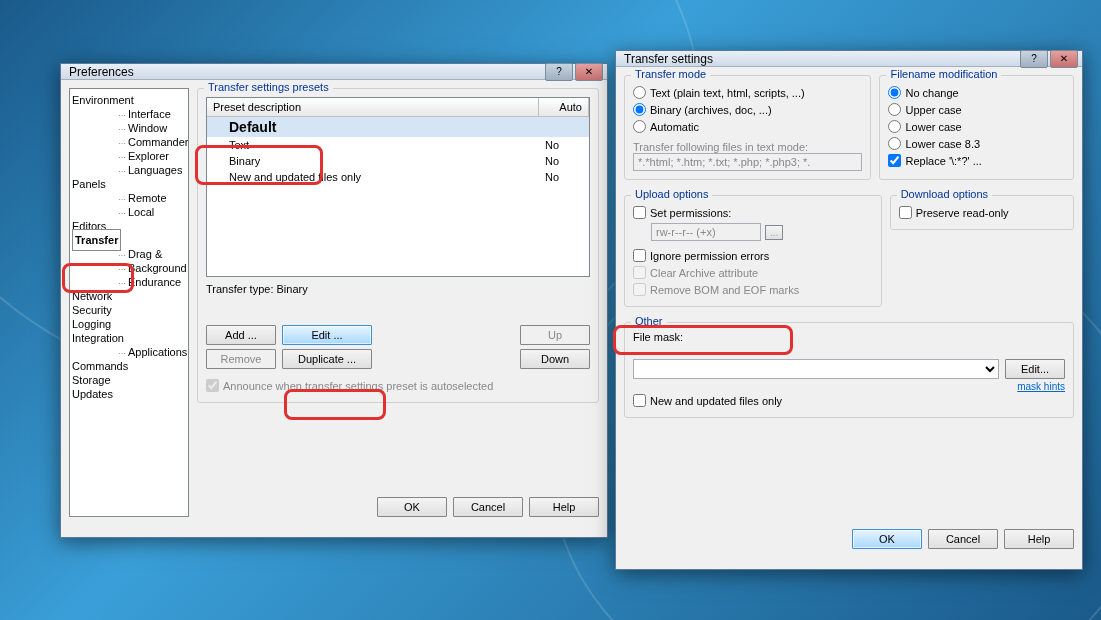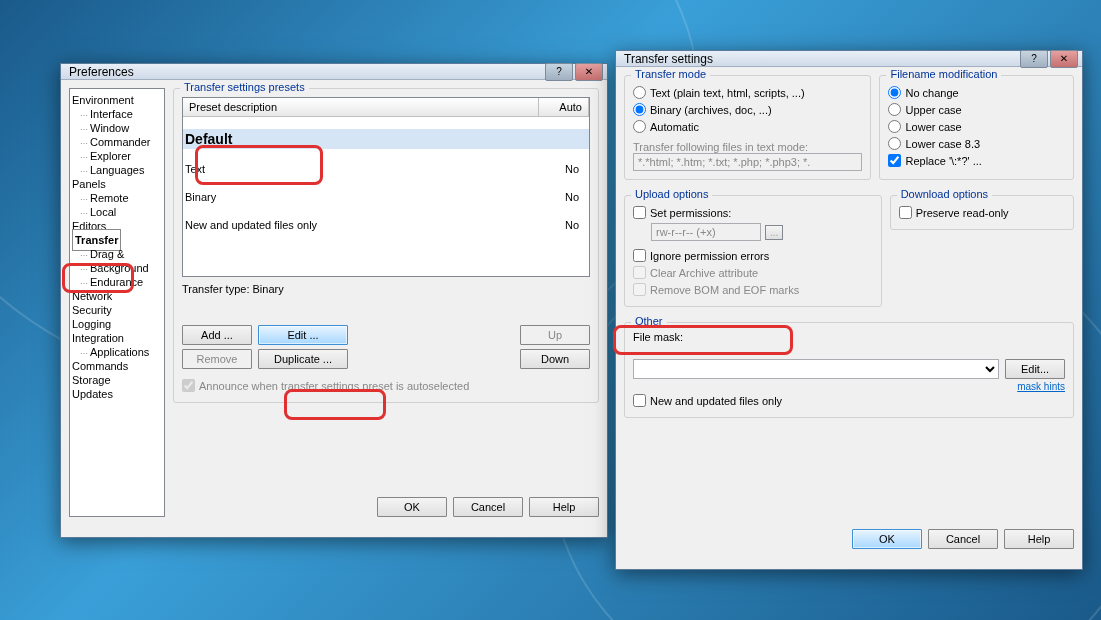--- a/index.html
+++ b/index.html
@@ -9,31 +9,31 @@
 .curve2 { width: 600px; height: 500px; bottom: -100px; right: -50px; }
 .dialog { position: absolute; background: #f0f0f0; border: 1px solid #5a7a9a; box-shadow: 0 4px 20px rgba(0,0,0,0.5); }
 .dialog-prefs { left: 60px; top: 63px; width: 548px; height: 475px; }
 .dialog-transfer { left: 615px; top: 50px; width: 468px; height: 520px; }
 .titlebar { height: 16px; background: linear-gradient(180deg, #e8eff7 0%, #d0dae8 100%); border-bottom: 1px solid #a0b0c0; display: flex; align-items: center; padding: 0 4px 0 8px; }
 .titlebar-title { flex: 1; color: #000; font-size: 12px; }
 .titlebar-btns { display: flex; gap: 2px; }
 .titlebar-btn { width: 28px; height: 18px; background: linear-gradient(180deg, #c8d4e0, #a0b0c0); border: 1px solid #7a8a9a; border-radius: 2px; display: flex; align-items: center; justify-content: center; font-size: 10px; cursor: pointer; }
 .titlebar-btn.close { background: linear-gradient(180deg, #e6a0a0, #c47070); }
 .dialog-body { padding: 8px; display: flex; gap: 8px; height: calc(100% - 28px); }
-.tree-panel { width: 96px; border: 1px solid #828790; background: #fff; padding: 4px 0; overflow: hidden; }
+.tree-panel { width: 120px; border: 1px solid #828790; background: #fff; padding: 4px 0; overflow: hidden; }
 .tree-item { padding: 1px 2px; white-space: nowrap; cursor: pointer; }
-.tree-item.child { padding-left: 10px; position: relative; }
+.tree-item.child { padding-left: 20px; position: relative; margin-left: 28px; }
 .tree-item.child::before { content: "⋯"; color: #888; margin-right: 2px; font-size: 8px; }
 .main-panel { flex: 1; display: flex; flex-direction: column; gap: 23px; }
 .groupbox { border: 1px solid #d0d0d0; border-radius: 3px; padding: 8px; margin-bottom: 6px; position: relative; }
 .groupbox-title { position: absolute; top: -8px; left: 6px; background: #f0f0f0; padding: 0 4px; color: #003399; font-size: 11px; }
 .preset-list { border: 1px solid #828790; background: #fff; height: 180px; }
 .preset-header { display: flex; background: linear-gradient(180deg, #fff, #e8e8e8); border-bottom: 1px solid #c0c0c0; }
 .preset-header > div { padding: 3px 6px; border-right: 1px solid #c0c0c0; }
-.preset-row { display: flex; padding: 2px 2px; margin-top: 12px; }
+.preset-row { display: flex; padding: 2px 22px; }
 .preset-row.selected { background: #d5e5f5; }
 .col-desc { flex: 1; }
 .col-auto { width: 50px; text-align: right; padding-right: 8px; }
 .btn { background: linear-gradient(180deg, #f4f4f4, #e0e0e0); border: 1px solid #858585; border-radius: 1px; padding: 3px 10px; min-width: 70px; cursor: pointer; text-align: center; }
 .btn.default-btn { background: linear-gradient(180deg, #e8f4ff, #a8d8ff); border: 1px solid #3d8fd8; box-shadow: inset 0 0 0 1px rgba(255,255,255,0.6); }
 .btn.disabled { color: #888; background: #f0f0f0; }
 .btn-row { display: flex; gap: 6px; margin-top: 8px; }
 .dialog-footer { display: flex; gap: 6px; justify-content: flex-end; margin-top: auto; padding-top: 8px; }
 .red-highlight { border: 3px solid #e03030; border-radius: 8px; position: absolute; pointer-events: none; z-index: 10; }
 .hl-default { left: 195px; top: 145px; width: 128px; height: 40px; }

